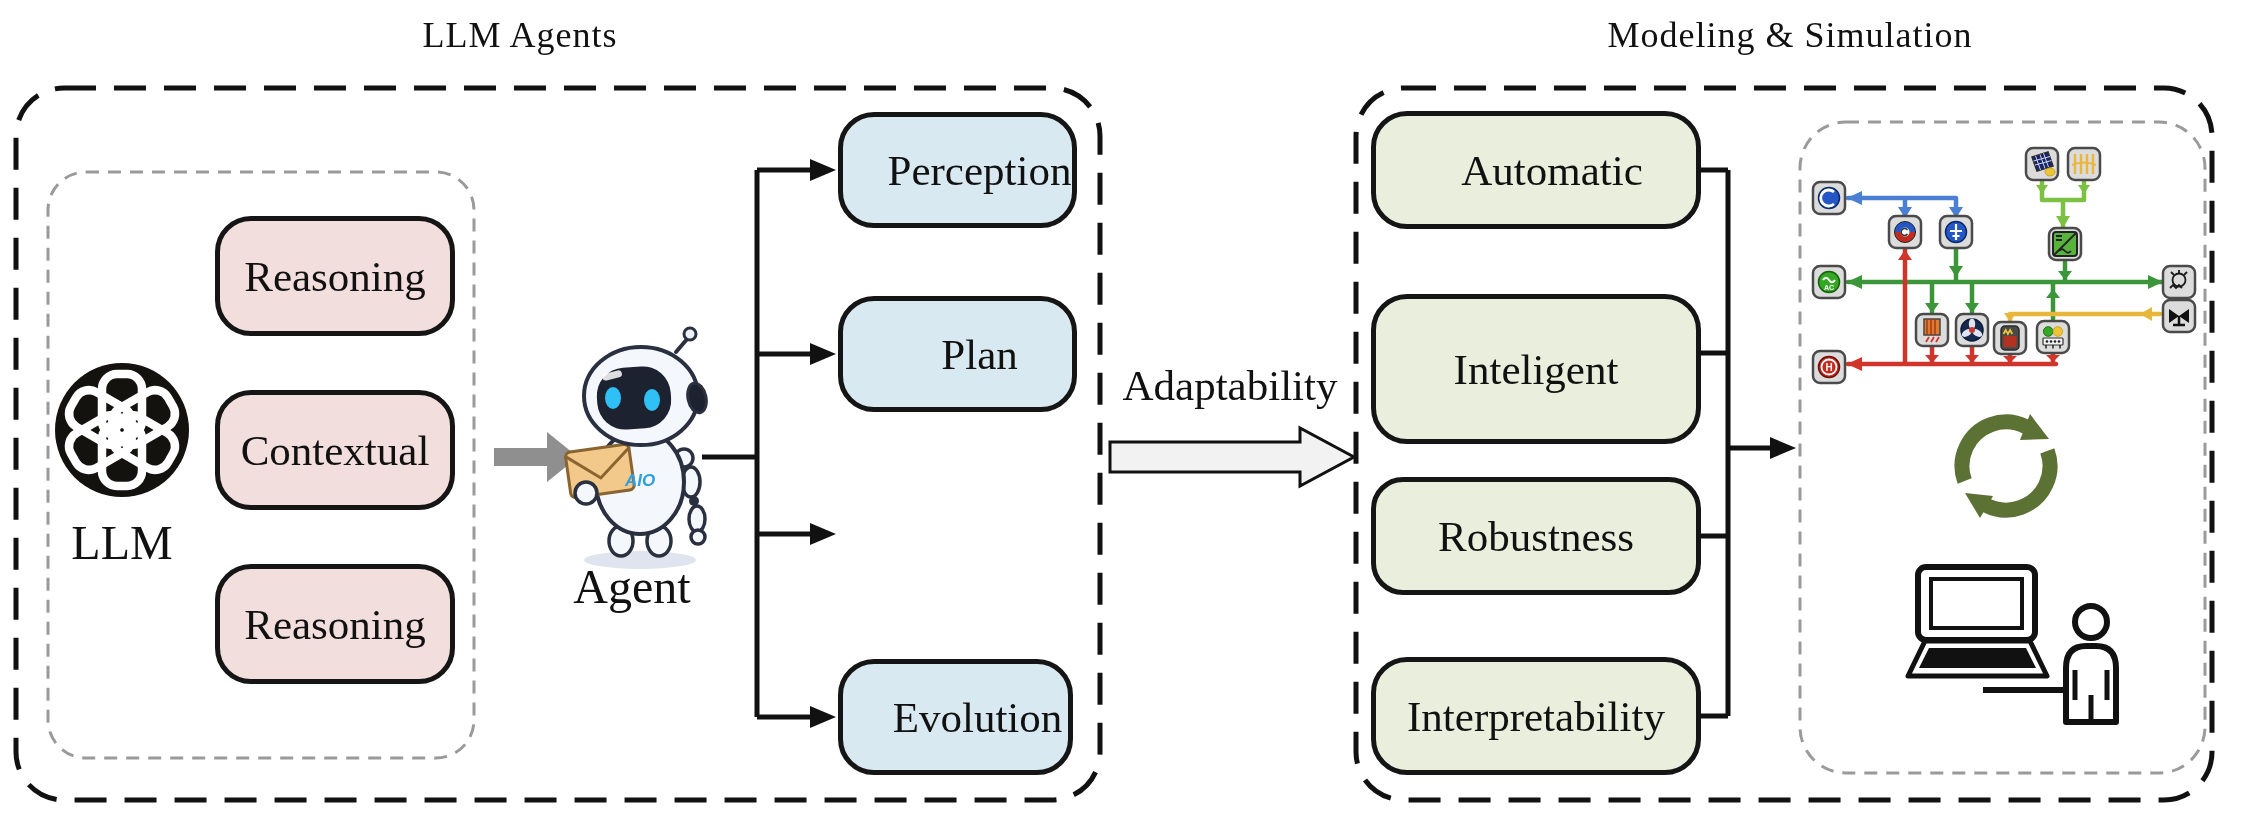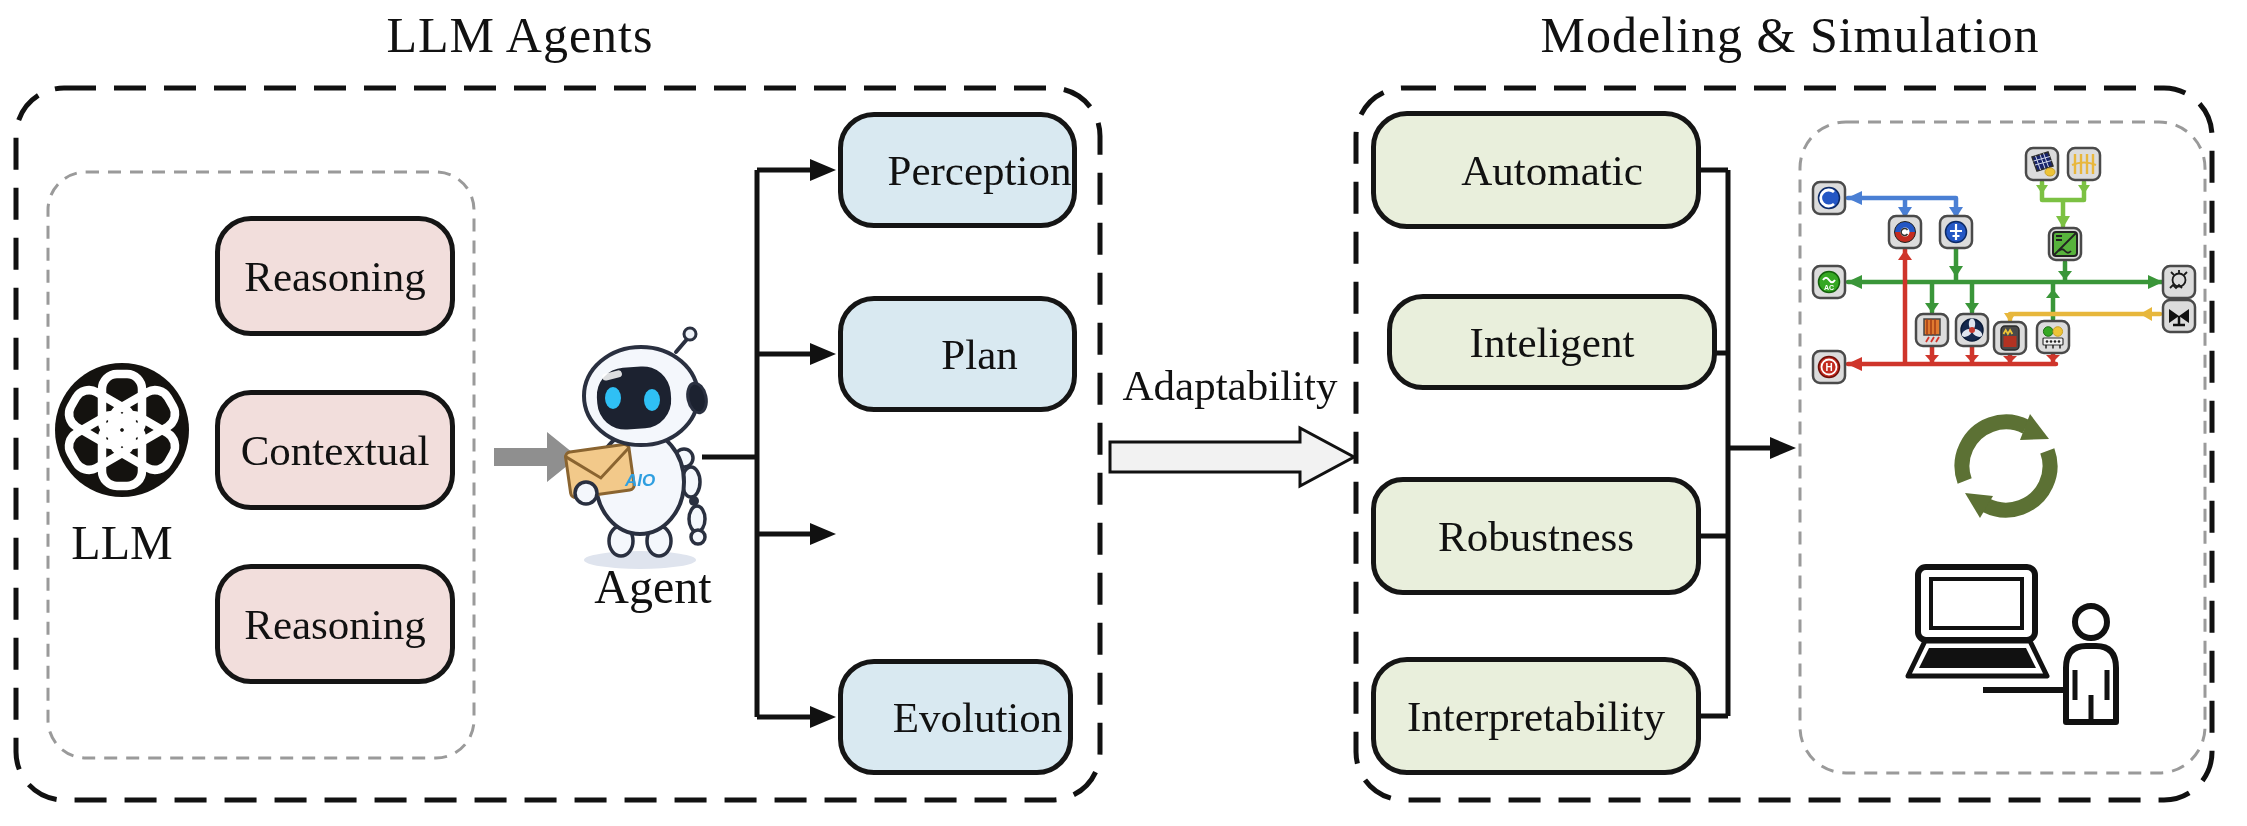--- a/index.html
+++ b/index.html
@@ -7,21 +7,21 @@
     --line-blue:#4a7fd4; --line-green:#3a9639; --line-light-green:#7cc143;
     --line-yellow:#e7b73c; --line-red:#cf352b; --recycle-green:#5c7134;
     --arrow-gray:#8f8f8f; --ink:#111111;
   }
   html,body{margin:0;padding:0;background:#ffffff;}
   .canvas{position:relative;width:2247px;height:826px;background:#ffffff;overflow:hidden;
           font-family:"Liberation Serif","DejaVu Serif",serif;color:var(--ink);}
   svg.overlay{position:absolute;left:0;top:0;z-index:1;}
   .lbl{position:absolute;z-index:2;display:flex;align-items:center;justify-content:center;
        text-align:center;white-space:nowrap;}
-  .sect-title{font-size:50px;letter-spacing:1px;}
+  .sect-title{font-size:36px;letter-spacing:1px;}
   .node{position:absolute;z-index:2;display:flex;align-items:center;justify-content:center;
         border:5px solid #151515;border-radius:36px;font-size:43px;box-sizing:border-box;}
   .capability{background:var(--capability-fill);}
   .module{background:var(--module-fill);padding-left:44px;}
   .property{background:var(--property-fill);}
   .small-cap{font-size:48px;}
   .adapt{font-size:43px;}
   .dash-outer{stroke:#111;stroke-width:5;fill:none;stroke-dasharray:32 18;}
   .dash-inner{stroke:#9a9a9a;stroke-width:3;fill:none;stroke-dasharray:13 9;}
   .conn{stroke:#111;stroke-width:5;fill:none;}
@@ -273,38 +273,38 @@
     <span>Reasoning</span>
   </div>
   <div class="node capability" style="left:215px;top:390px;width:240px;height:120px;">
     <span>Contextual</span>
   </div>
   <div class="node capability" style="left:215px;top:564px;width:240px;height:120px;">
     <span>Reasoning</span>
   </div>
 
   <div class="lbl small-cap" style="left:32px;top:512px;width:180px;height:60px;">LLM</div>
-  <div class="lbl small-cap" style="left:558px;top:556px;width:190px;height:60px;">Agent</div>
+  <div class="lbl small-cap" style="left:537px;top:556px;width:190px;height:60px;">Agent</div>
 
   <div class="node module" style="left:838px;top:112px;width:239px;height:116px;">
     <span>Perception</span>
   </div>
   <div class="node module" style="left:838px;top:296px;width:239px;height:116px;">
     <span>Plan</span>
   </div>
   <div class="node module" style="left:838px;top:659px;width:235px;height:116px;">
     <span>Evolution</span>
   </div>
 
   <div class="lbl adapt" style="left:1075px;top:358px;width:310px;height:55px;">Adaptability</div>
 
   <div class="node property" style="left:1371px;top:111px;width:330px;height:118px;padding-left:32px;">
     <span>Automatic</span>
   </div>
-  <div class="node property" style="left:1371px;top:294px;width:330px;height:96px;margin-left:16px;">
+  <div class="node property" style="left:1371px;top:294px;width:330px;height:150px;">
     <span>Inteligent</span>
   </div>
   <div class="node property" style="left:1371px;top:477px;width:330px;height:118px;border-radius:32px;">
     <span>Robustness</span>
   </div>
   <div class="node property" style="left:1371px;top:657px;width:330px;height:118px;">
     <span>Interpretability</span>
   </div>
 
 </div>

